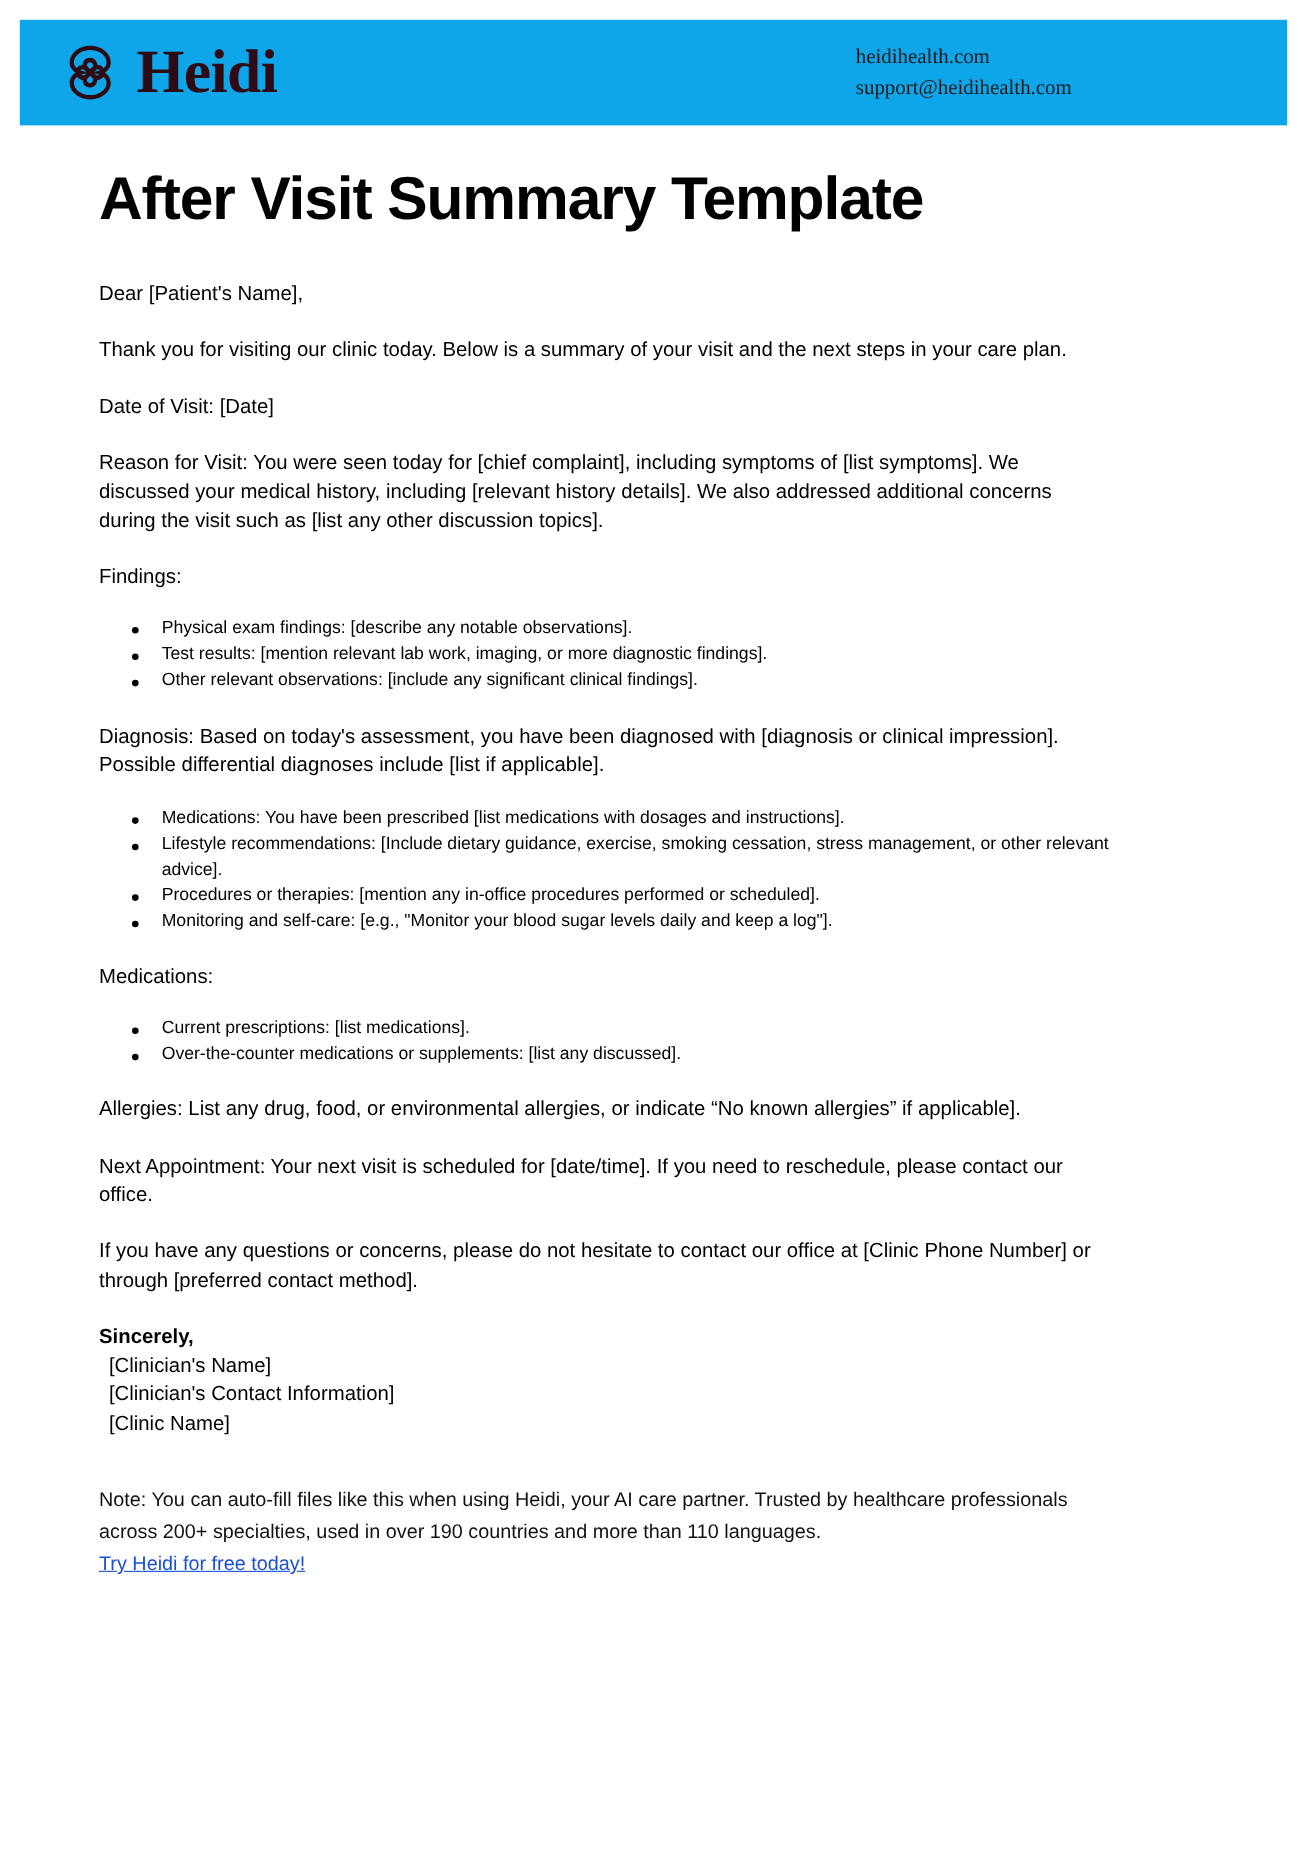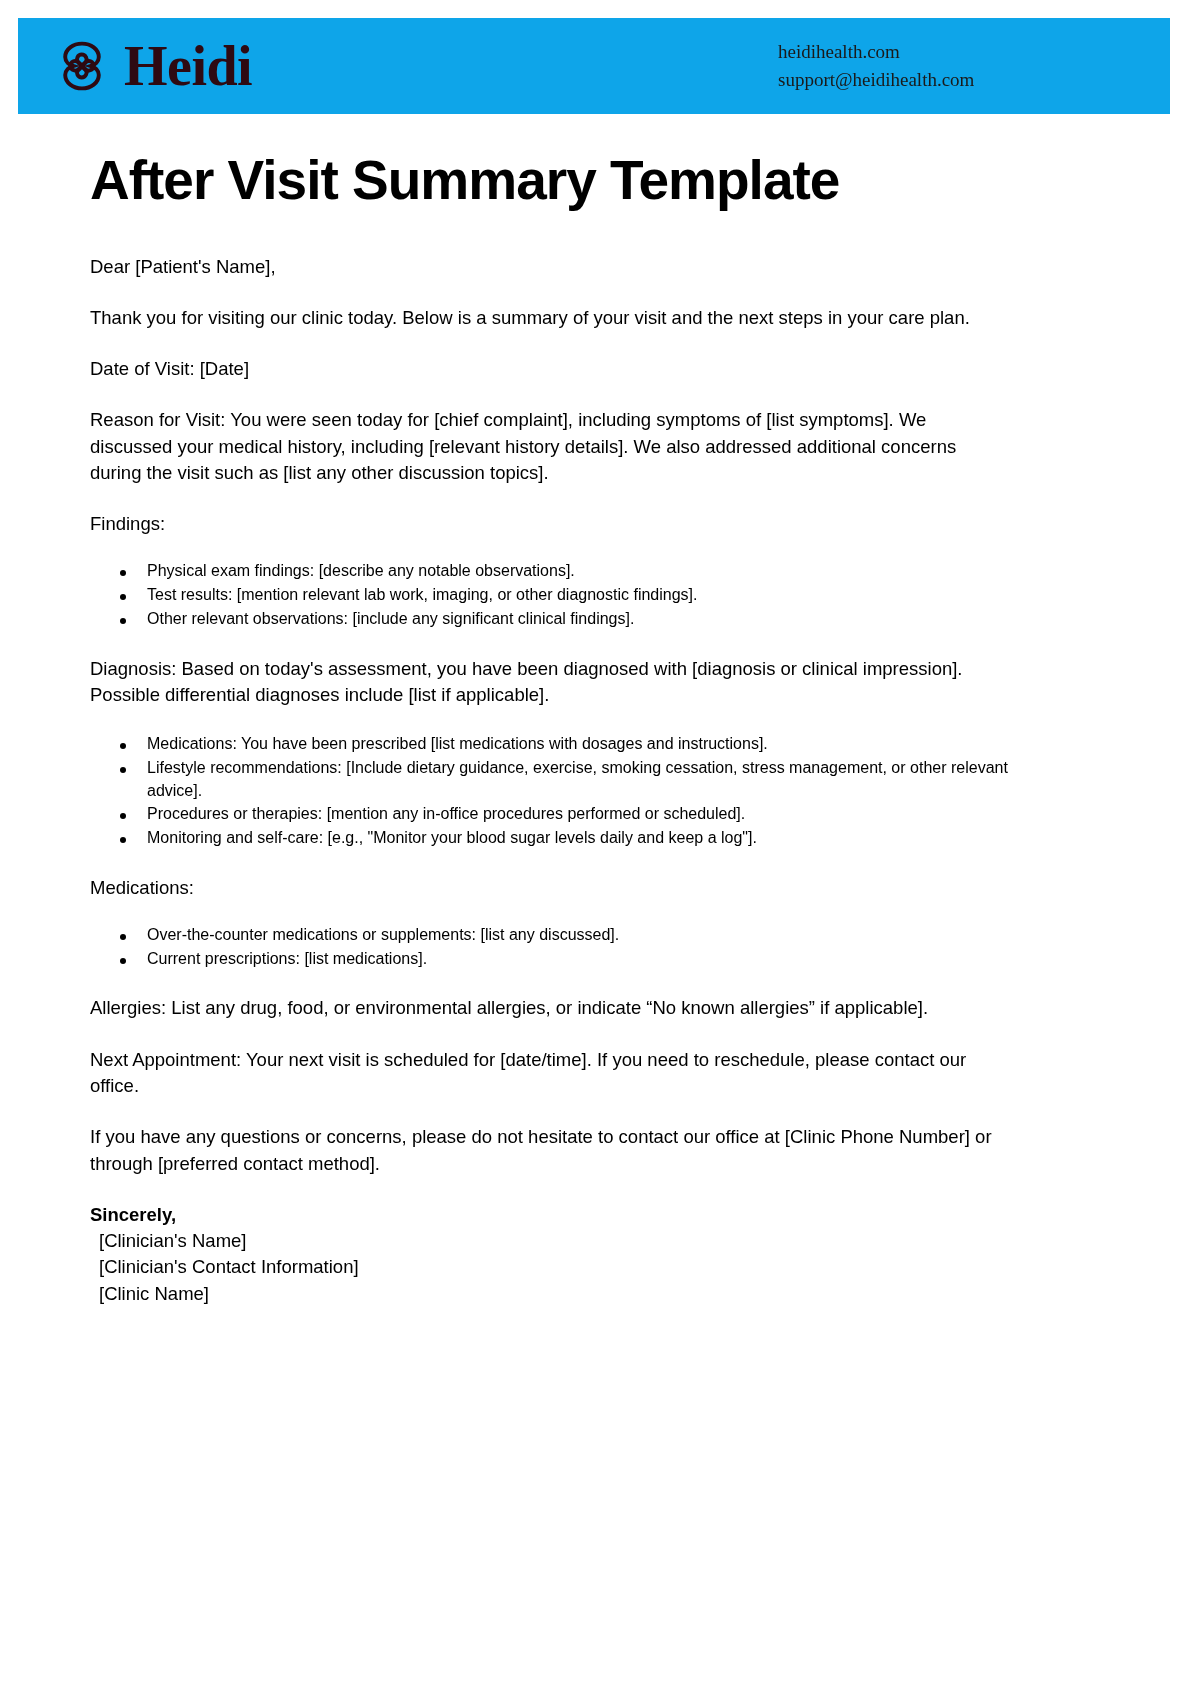--- a/index.html
+++ b/index.html
@@ -196,56 +196,61 @@
   <p class="block">
     <span class="b">Reason for Visit:</span><span> You were seen today for [chief complaint], including symptoms of [list symptoms]. We discussed your medical history, including [relevant history details]. We also addressed additional concerns during the visit such as [list any other discussion topics].</span>
   </p>
 
   <p class="block tight">
     <span class="b">Findings:</span>
   </p>
 
   <ul class="bullets">
     <li>Physical exam findings: [describe any notable observations].</li>
-    <li>Test results: [mention relevant lab work, imaging, or other diagnostic findings].</li>
+    <li>Test results: [mention relevant lab work, imaging, or more diagnostic findings].</li>
     <li>Other relevant observations: [include any significant clinical findings].</li>
   </ul>
 
   <p class="block">
     <span class="b">Diagnosis:</span><span> Based on today's assessment, you have been diagnosed with [diagnosis or clinical impression]. Possible differential diagnoses include [list if applicable].</span>
   </p>
 
 
   <ul class="bullets">
     <li>Medications: You have been prescribed [list medications with dosages and instructions].</li>
     <li>Lifestyle recommendations: [Include dietary guidance, exercise, smoking cessation, stress management, or other relevant advice].</li>
     <li>Procedures or therapies: [mention any in-office procedures performed or scheduled].</li>
     <li>Monitoring and self-care: [e.g., "Monitor your blood sugar levels daily and keep a log"].</li>
   </ul>
 
   <p class="block tight">
     <span class="b">Medications:</span>
   </p>
 
   <ul class="bullets">
+    <li>Current prescriptions: [list medications].</li>
     <li>Over-the-counter medications or supplements: [list any discussed].</li>
-    <li>Current prescriptions: [list medications].</li>
   </ul>
 
   <p class="block">
     <span class="b">Allergies:</span><span> List any drug, food, or environmental allergies, or indicate “No known allergies” if applicable].</span>
   </p>
 
   <p class="block">
     <span class="b">Next Appointment:</span><span> Your next visit is scheduled for [date/time]. If you need to reschedule, please contact our office.</span>
   </p>
 
   <p class="block">If you have any questions or concerns, please do not hesitate to contact our office at [Clinic Phone Number] or through [preferred contact method].</p>
 
   <div class="sig-block">
     <div class="sig-head">Sincerely,</div>
     <div class="sig-line">[Clinician's Name]</div>
     <div class="sig-line">[Clinician's Contact Information]</div>
     <div class="sig-line">[Clinic Name]</div>
   </div>
 
+  <div class="note">
+    <span>Note: You can auto-fill files like this when using Heidi, your AI care partner. Trusted by healthcare professionals across 200+ specialties, used in over 190 countries and more than 110 languages.</span>
+    <br>
+    <a class="note-link" href="#">Try Heidi for free today!</a>
+  </div>
 
 </div>
 
 </body></html>

